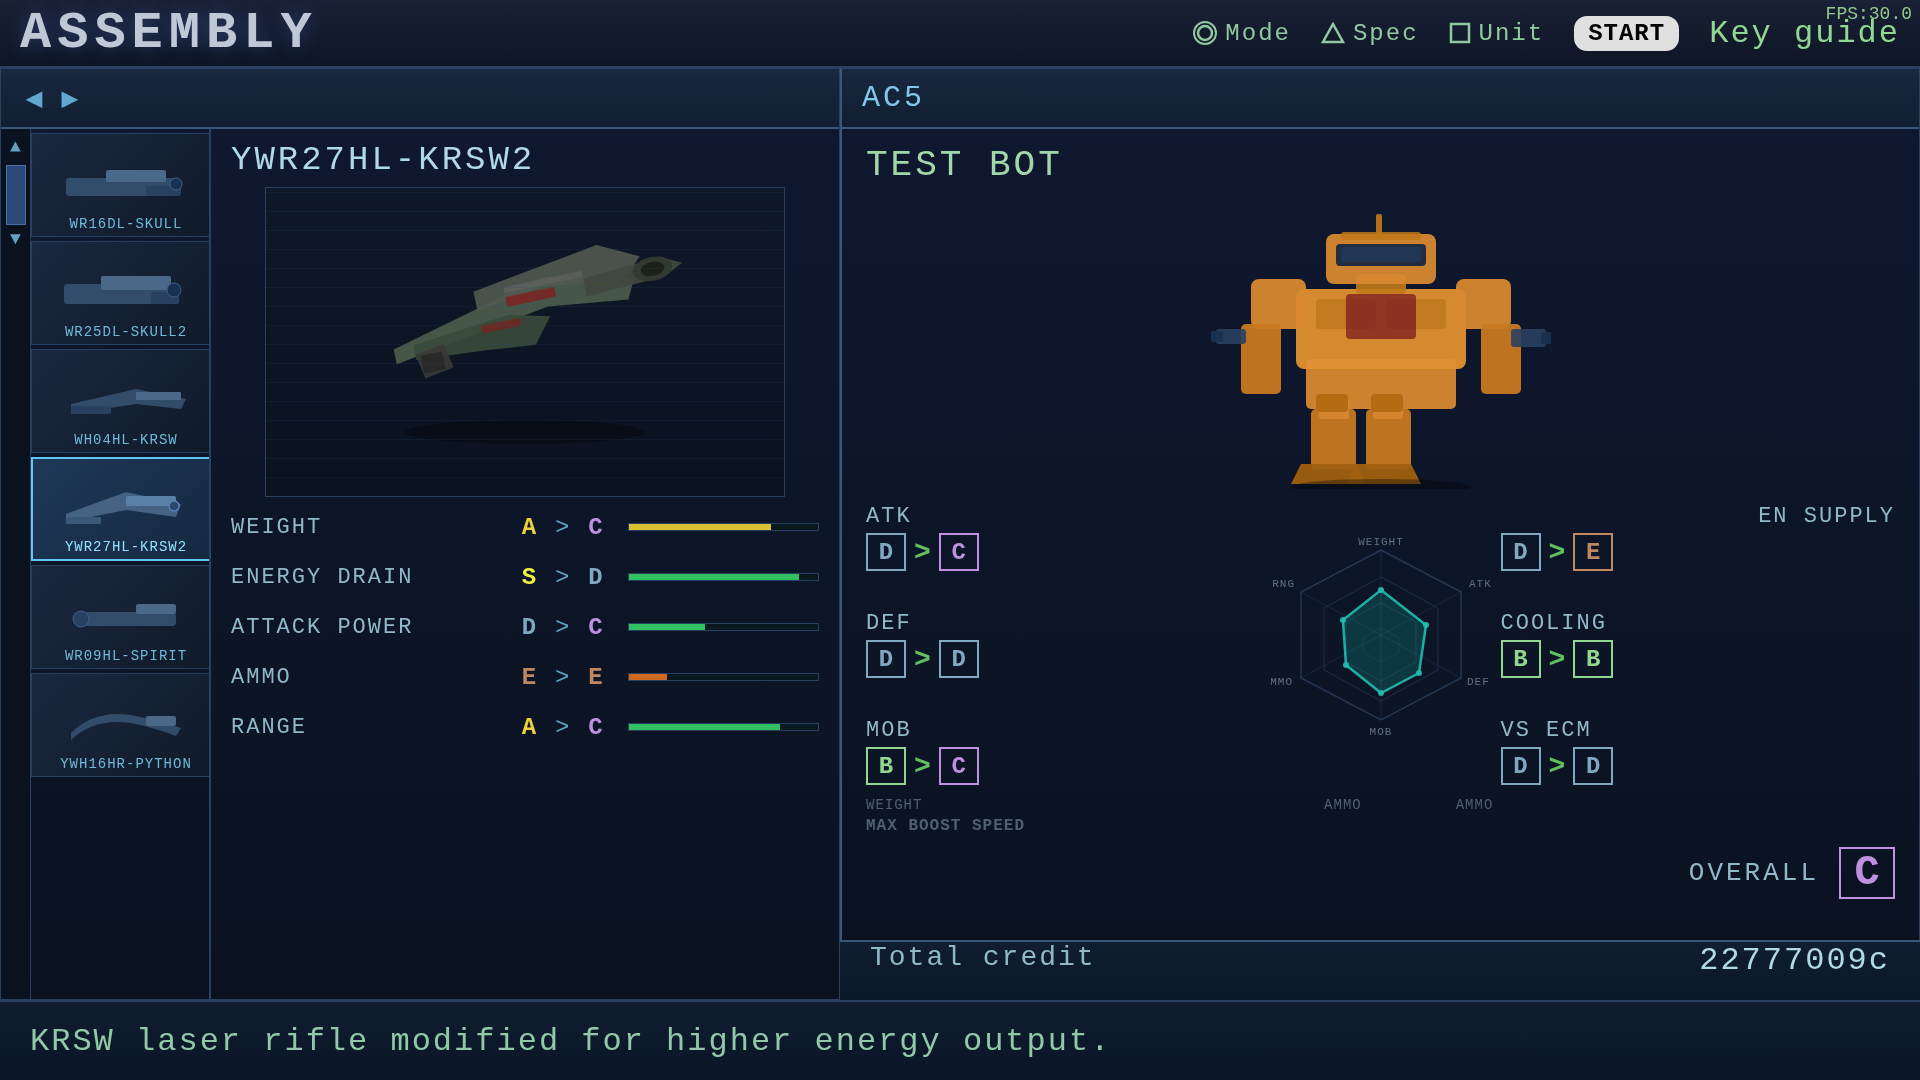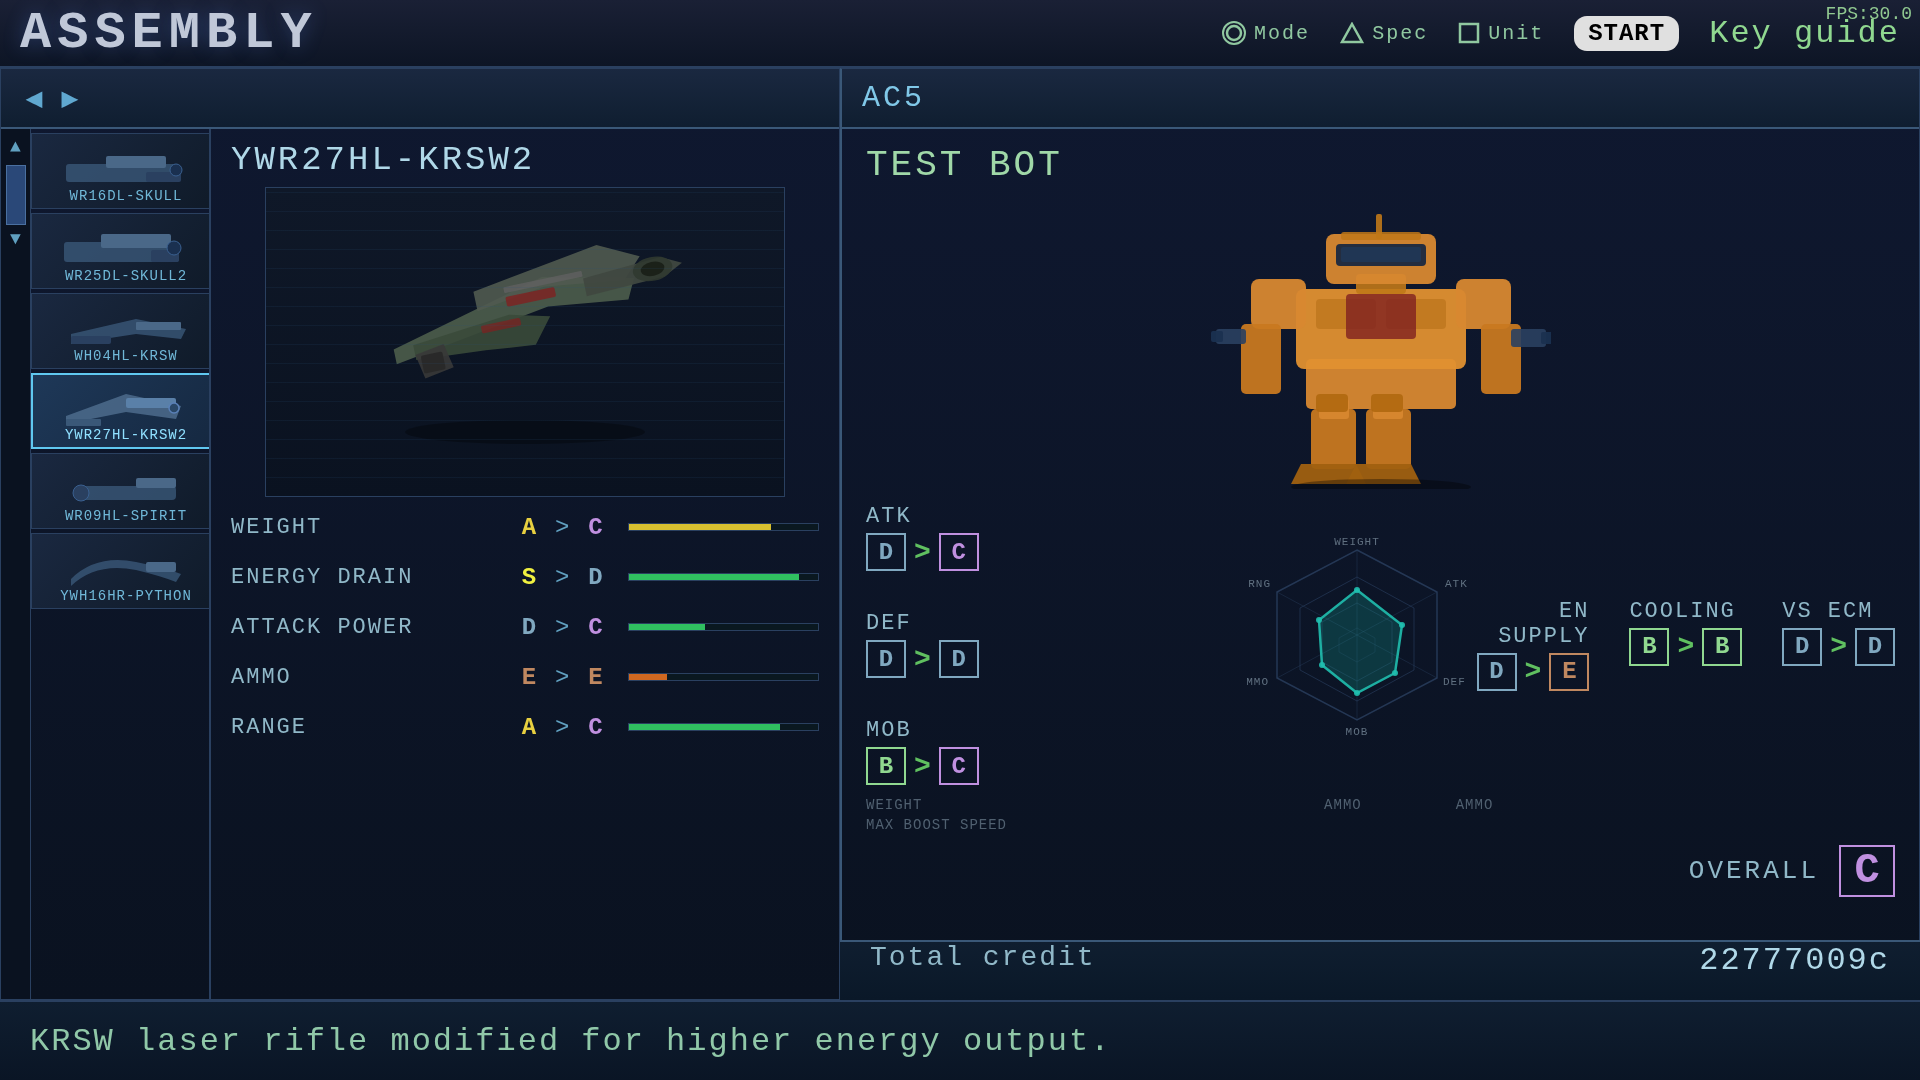--- a/index.html
+++ b/index.html
@@ -47,21 +47,21 @@
       display: flex;
       align-items: center;
       gap: 30px;
     }
 
     .header-nav-item {
       display: flex;
       align-items: center;
       gap: 8px;
       color: #90c8a0;
-      font-size: 20px;
+      font-size: 24px;
       letter-spacing: 2px;
       cursor: pointer;
     }
 
     .nav-icon {
       width: 24px;
       height: 24px;
       border: 2px solid #90c8a0;
       border-radius: 50%;
       display: inline-flex;
@@ -144,21 +144,21 @@
       top: 60px;
       left: 0;
       width: 210px;
       bottom: 0;
       overflow: hidden;
       border-right: 2px solid #2a4060;
     }
 
     .item-slot {
       width: 190px;
-      height: 76px;
+      height: 104px;
       margin: 4px auto;
       background: linear-gradient(135deg, #1a2840 0%, #0f1a28 100%);
       border: 1px solid #2a4060;
       display: flex;
       align-items: center;
       justify-content: center;
       cursor: pointer;
       position: relative;
       overflow: hidden;
     }
@@ -343,21 +343,21 @@
     }
 
     .stat-col-left {
       display: flex;
       flex-direction: column;
       gap: 40px;
     }
 
     .stat-col-right {
       display: flex;
-      flex-direction: row;
+      flex-direction: column;
       gap: 40px;
     }
 
     .radar-container {
       width: 220px;
       height: 220px;
       display: flex;
       align-items: center;
       justify-content: center;
     }
@@ -864,21 +864,21 @@
 
     </div>
   </div>
 
   <div style="display:flex; justify-content:space-between; padding:2px 24px; color:#506070; font-size:14px; letter-spacing:1px;">
     <span>WEIGHT</span>
     <span>AMMO &nbsp;&nbsp;&nbsp;&nbsp;&nbsp;&nbsp;&nbsp;&nbsp; AMMO</span>
     <span></span>
   </div>
 
-  <div style="display:flex; justify-content:space-between; padding:2px 24px 4px; color:#506070; font-size:14px; letter-spacing:1px;">
+  <div style="display:flex; justify-content:space-between; padding:2px 24px 4px; color:#506070; font-size:16px; letter-spacing:1px;font-weight:bold;">
     <span>MAX BOOST SPEED</span>
     <span></span>
   </div>
 
   <div class="overall-row">
     <div class="overall-label">OVERALL</div>
     <div class="overall-grade grade-C">C</div>
   </div>
 
 </div>

